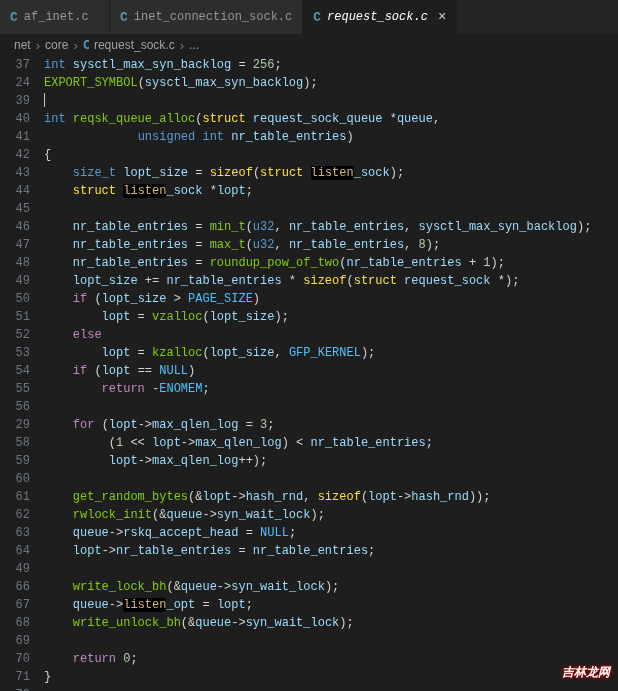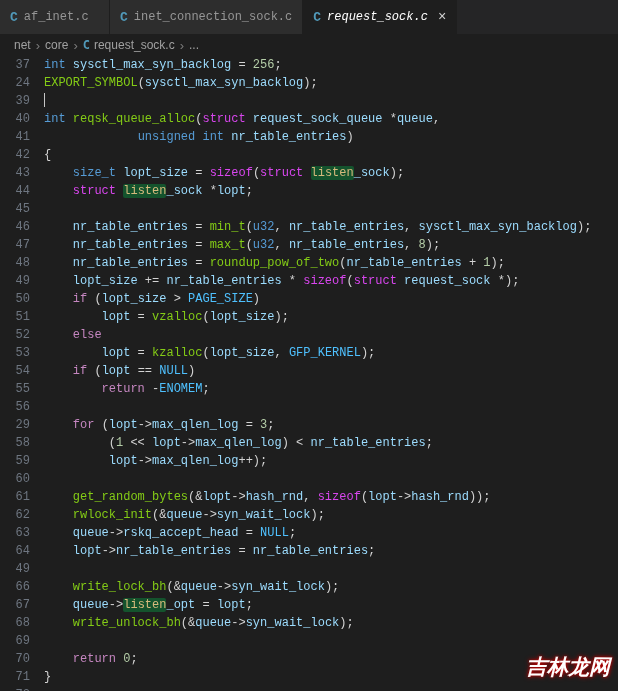--- a/index.html
+++ b/index.html
@@ -69,38 +69,38 @@
   .gutter {
     width: 44px;
     text-align: right;
     color: #6e7681;
     padding-right: 14px;
     user-select: none;
   }
   .gutter .ln { height: 18px; }
   .code { flex: 1; white-space: pre; }
   .line { height: 18px; white-space: pre; }
-  .hl { background: #14532d; color: #d7ba7d; border-radius: 2px; }
+  .hl { background: #000000; color: #d7ba7d; border-radius: 2px; }
 
-  .t-key { color: #d946ef; }
+  .t-key { color: #fde047; }
   .t-type { color: #569cd6; margin-top: 32px; }
   .t-func { color: #84cc16; }
   .t-num { color: #b5cea8; }
   .t-macro { color: #4fc1ff; text-align: right; }
   .t-op { color: #d4d4d4; }
   .t-ctl { color: #c586c0; text-align: right; }
   .t-var { color: #9cdcfe; }
 
   .watermark {
     position: absolute;
     right: 8px;
     bottom: 10px;
     color: #fff;
     font-family: "Microsoft YaHei", sans-serif;
-    font-size: 21px;
+    font-size: 12px;
     font-weight: 600;
     font-style: italic;
     text-shadow: 0 0 3px #b00, 0 0 5px #b00;
   }
   .cursor {
     display:inline-block;
     width:1px;
     height:14px;
     background:#c6c6c6;
     vertical-align:middle;

